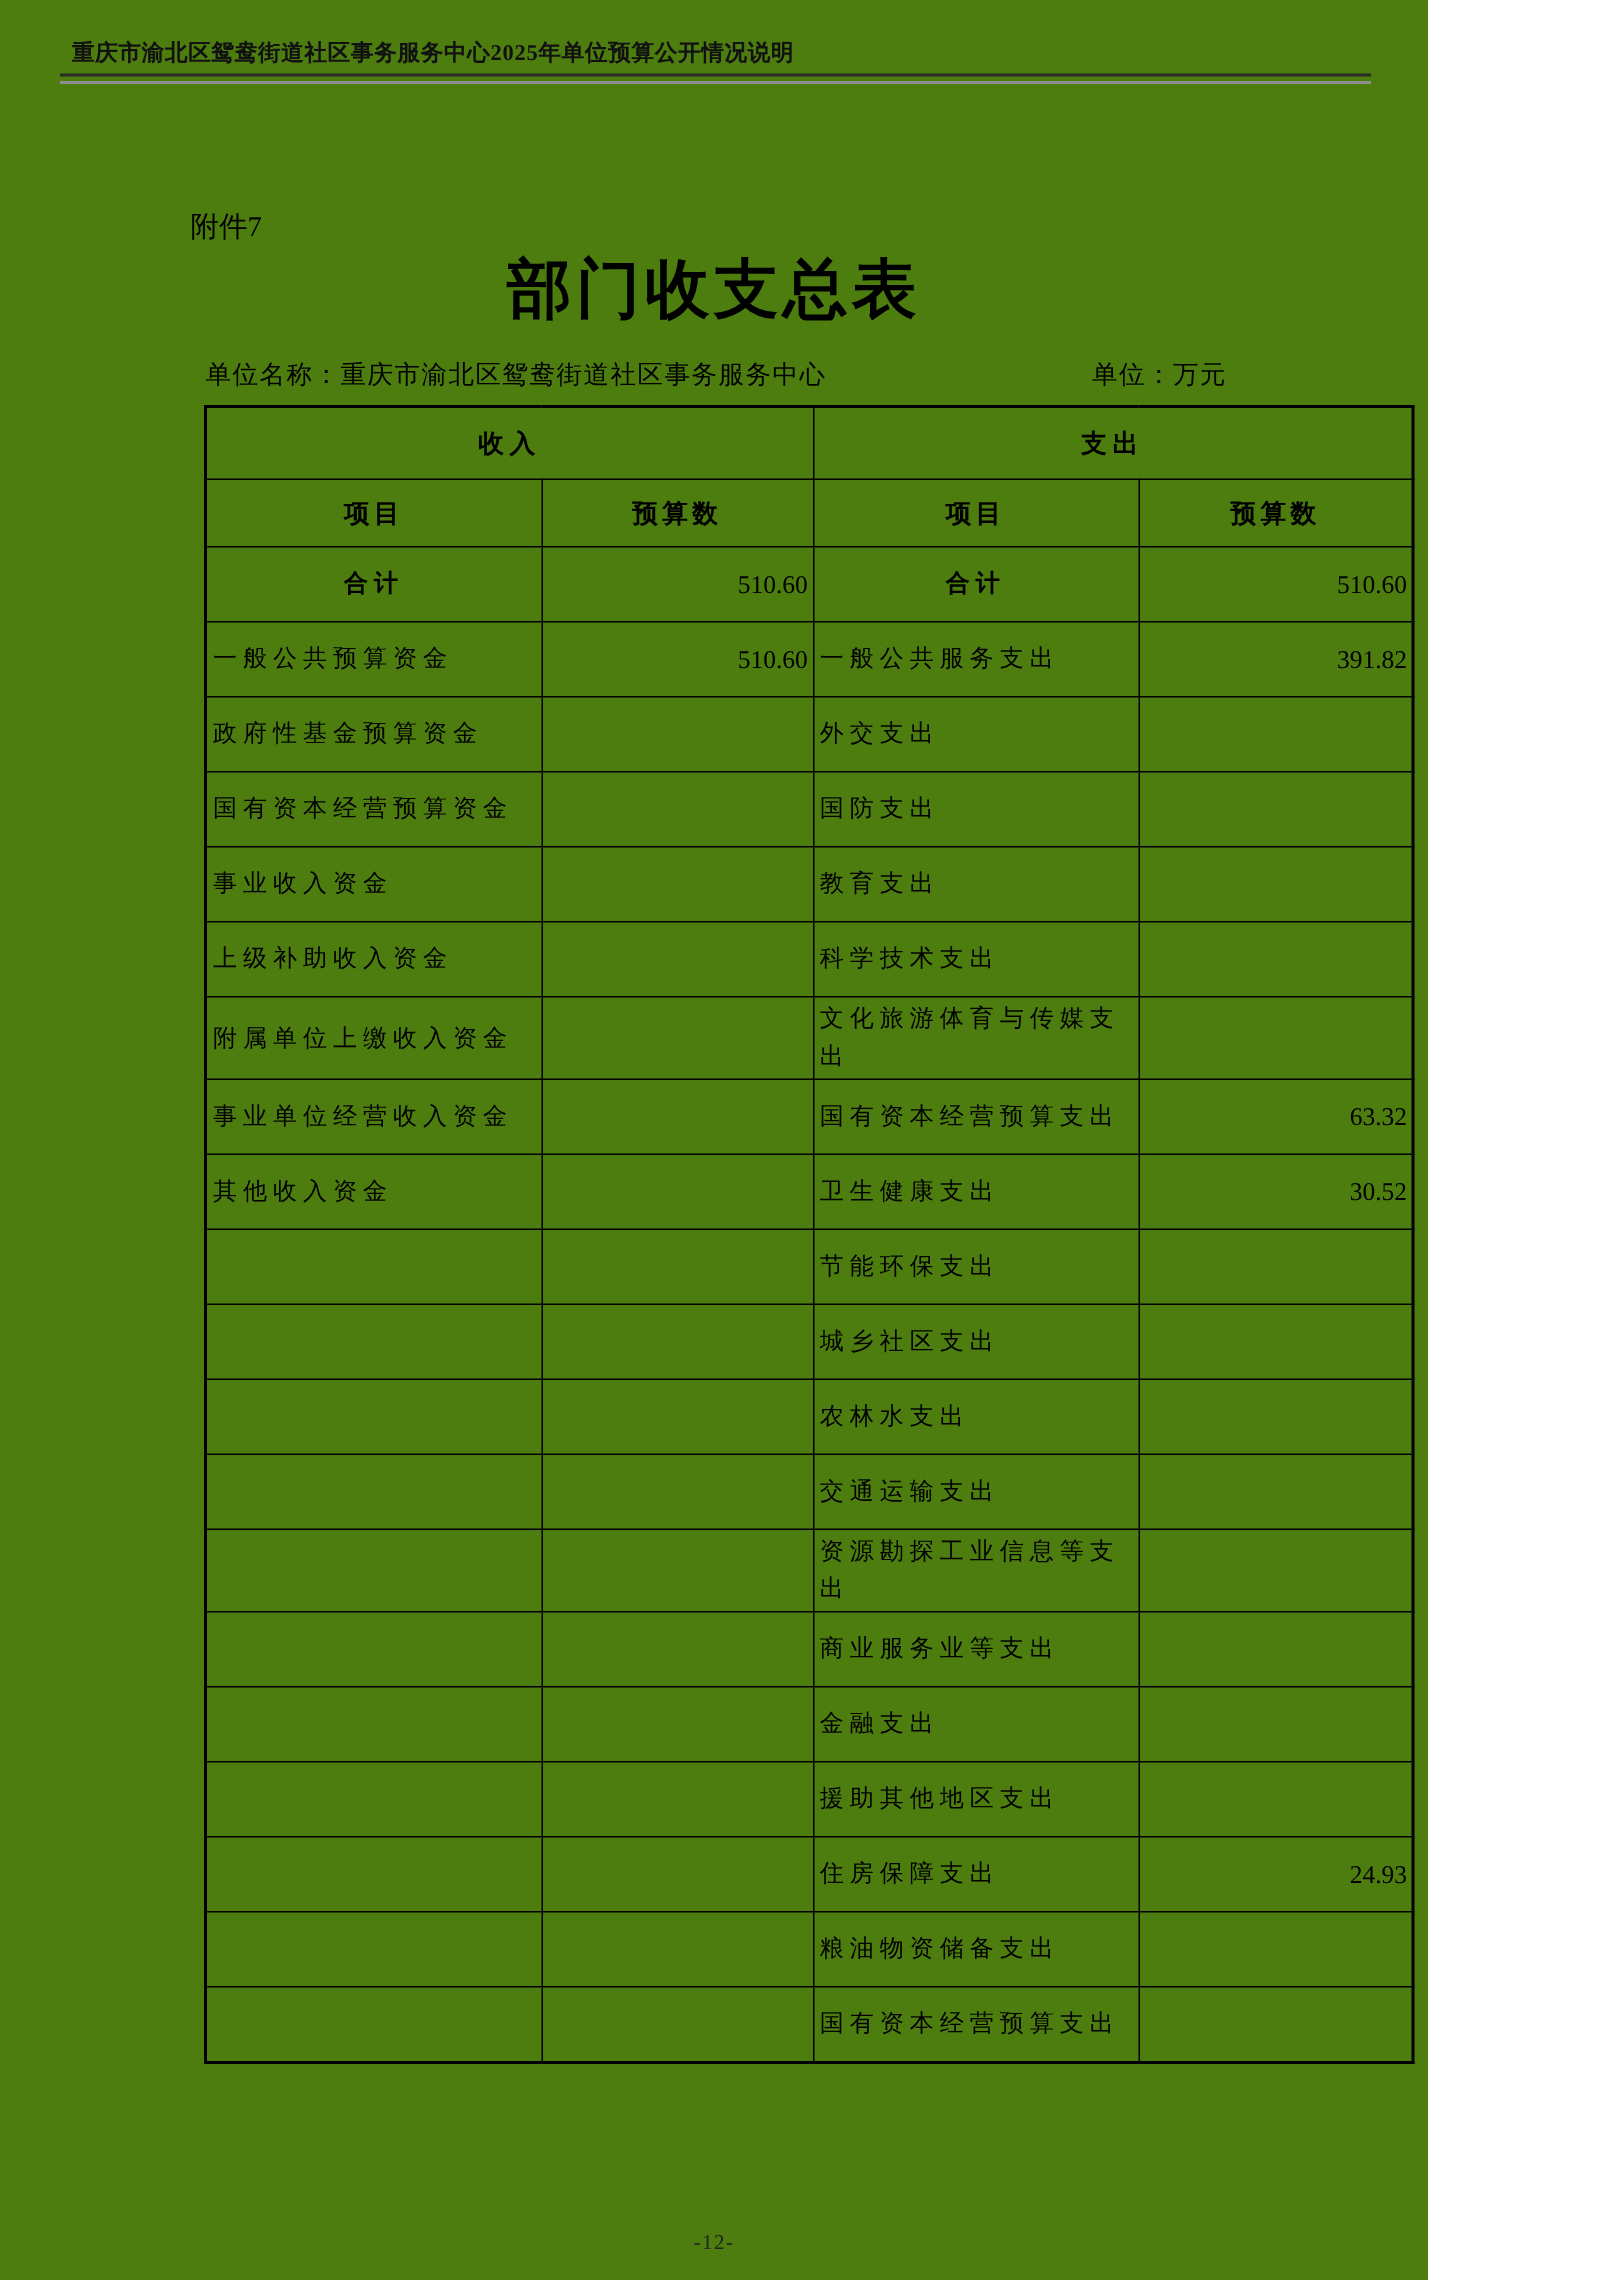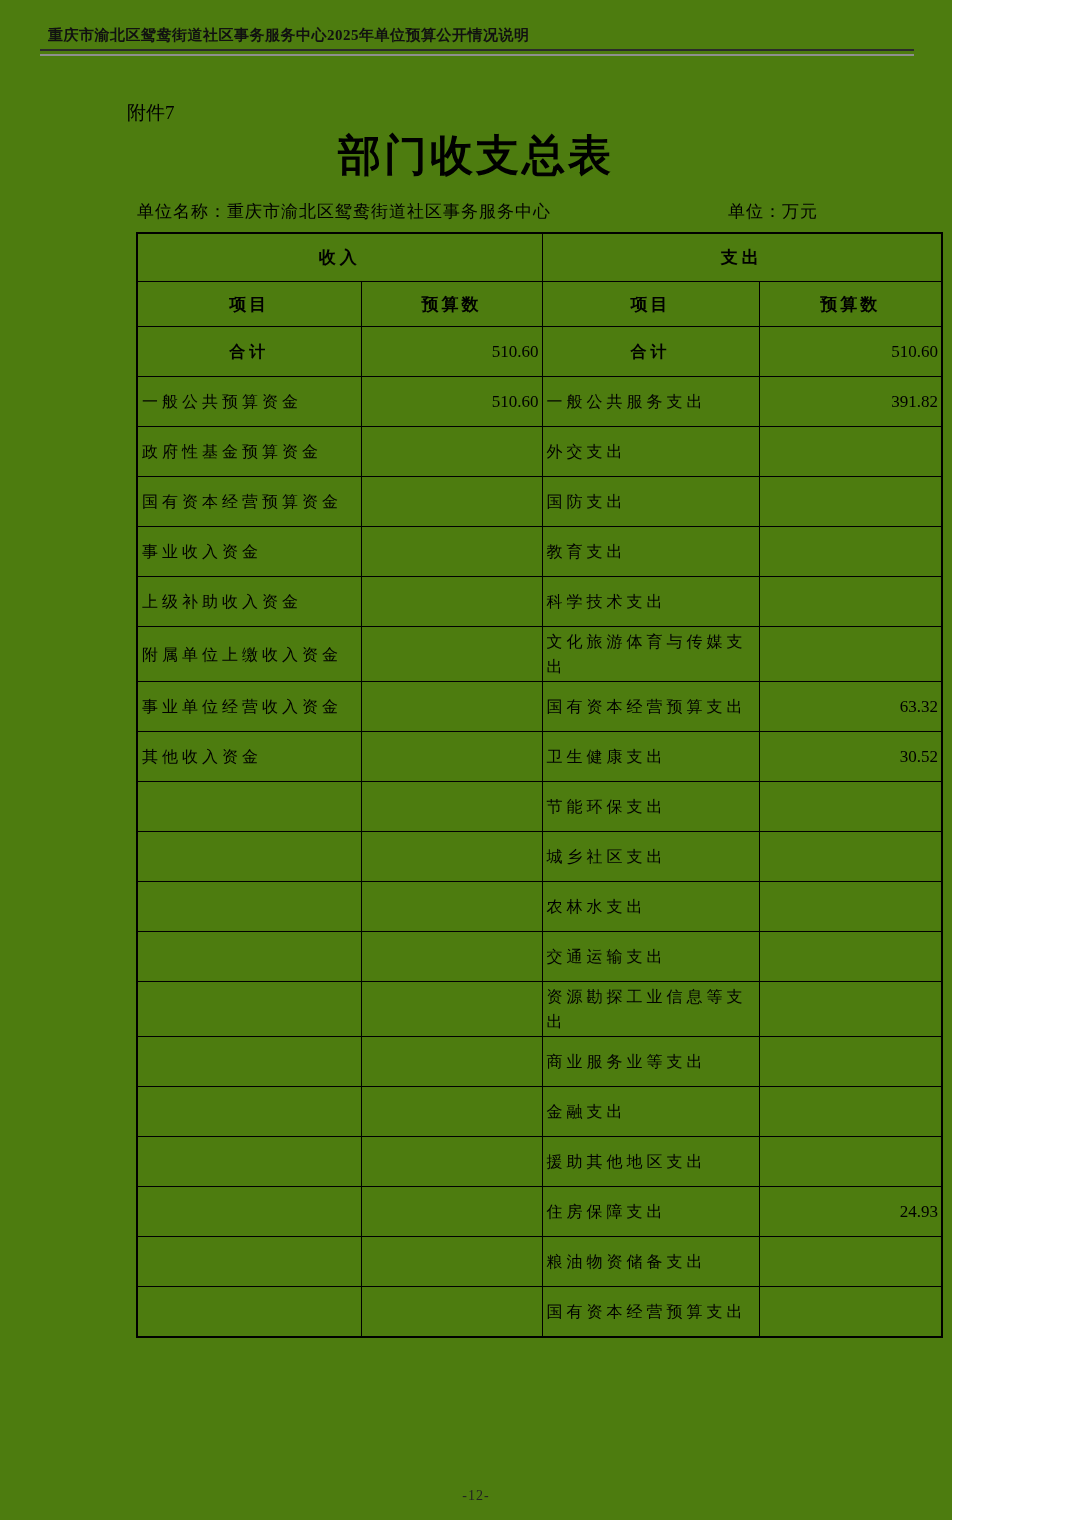--- a/index.html
+++ b/index.html
@@ -21,21 +21,21 @@
     letter-spacing: 0.5px;
     color: #111;
   }
   .header-rule {
     margin-top: 4px;
     height: 3px;
     border-top: 2px solid #2b2b2b;
     border-bottom: 2px solid #8f8f8f;
   }
   
-  .attachment-label { margin: 44px 0 0 127px; font-size: 19px; }
+  .attachment-label { margin: 82px 0 0 127px; font-size: 19px; }
   
   .main-title {
     margin-top: 6px;
     text-align: center;
     font-size: 43px;
     font-weight: bold;
     letter-spacing: 3px;
     line-height: 48px;
   }
   

